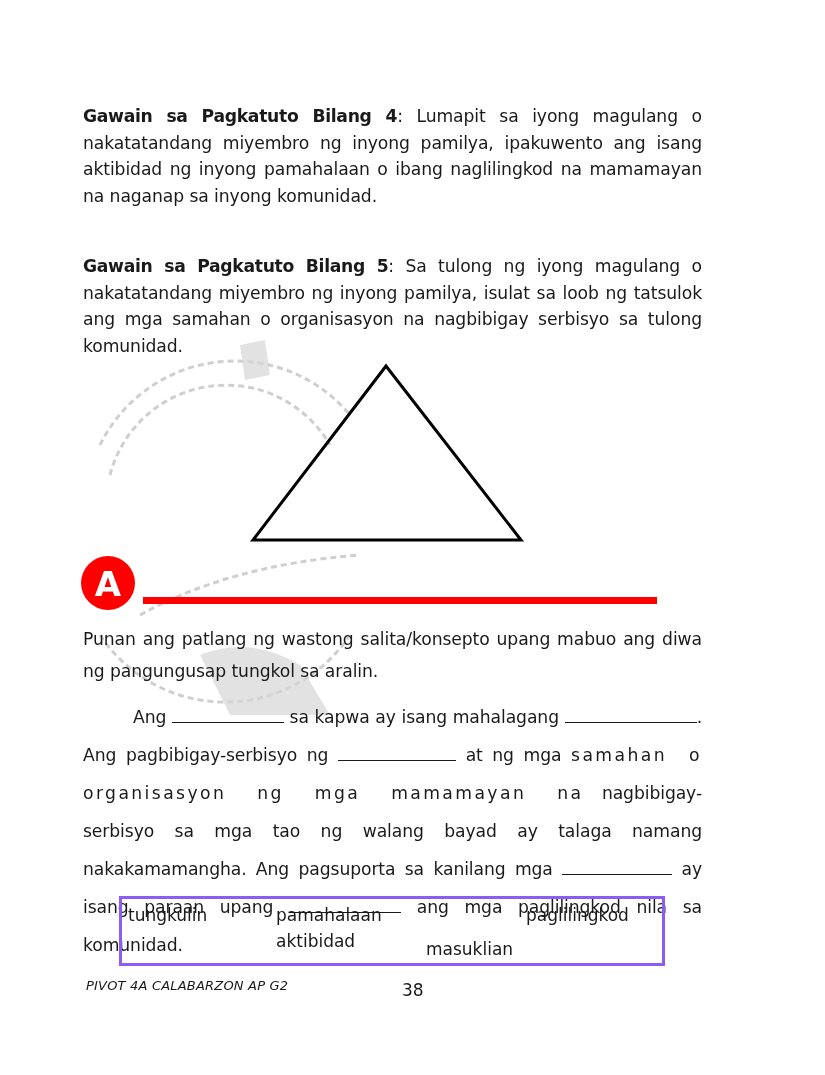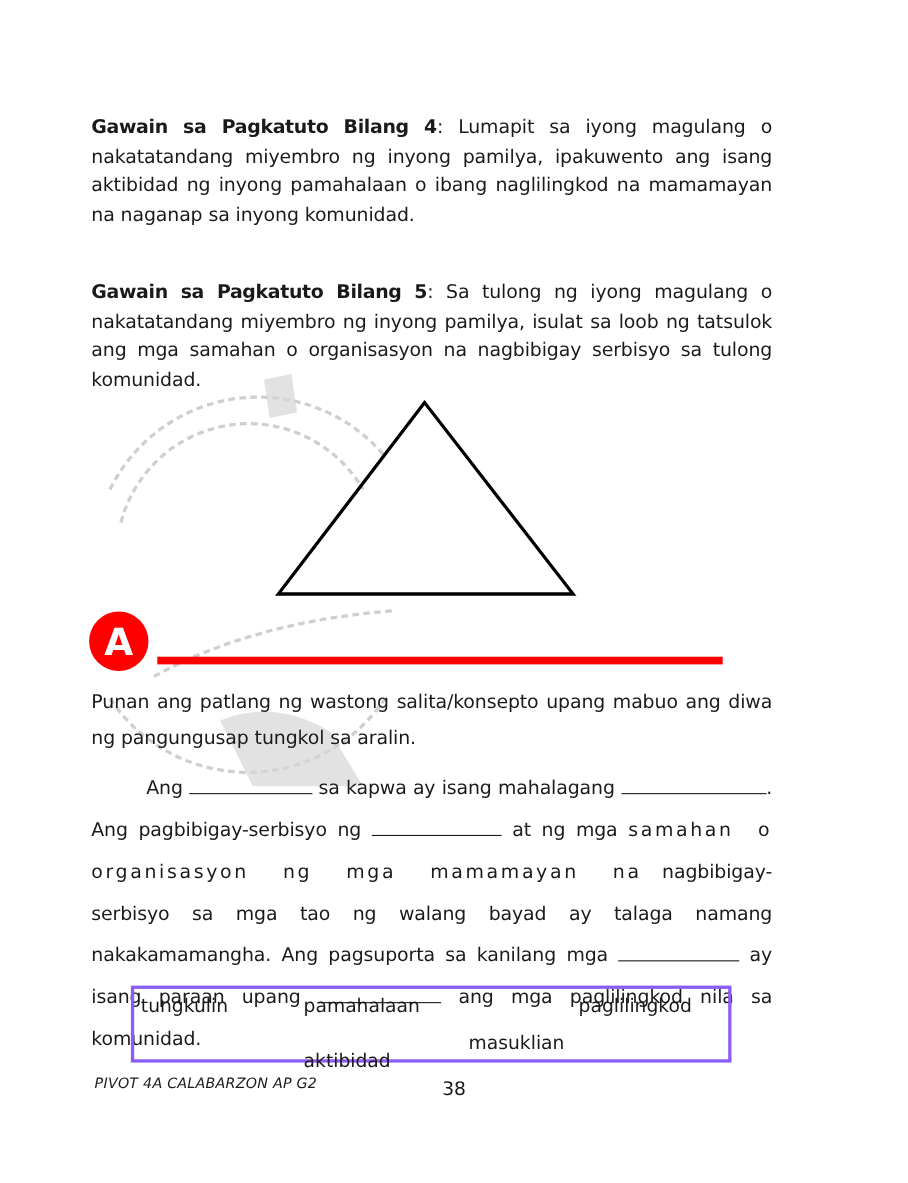--- a/index.html
+++ b/index.html
@@ -71,18 +71,18 @@
   <span class="blank" style="width:110px"></span>
   <span>ay isang paraan upang</span>
   <span class="blank" style="width:112px"></span>
   <span>ang mga paglilingkod nila sa komunidad.</span>
 </div>
 
 <div class="word-box">
   <span class="word" style="left:6px; top:6px;">tungkulin</span>
   <span class="word" style="left:154px; top:6px;text-align:center;">pamahalaan</span>
   <span class="word" style="left:404px; top:6px;">paglilingkod</span>
-  <span class="word" style="left:154px; top:56px;">aktibidad</span>
+  <span class="word" style="left:154px; top:32px;">aktibidad</span>
   <span class="word" style="left:304px; top:40px;">masuklian</span>
 </div>
 
 <div class="footer-left">PIVOT 4A CALABARZON  AP G2</div>
 <div class="footer-page">38</div>
 
 </body></html>

